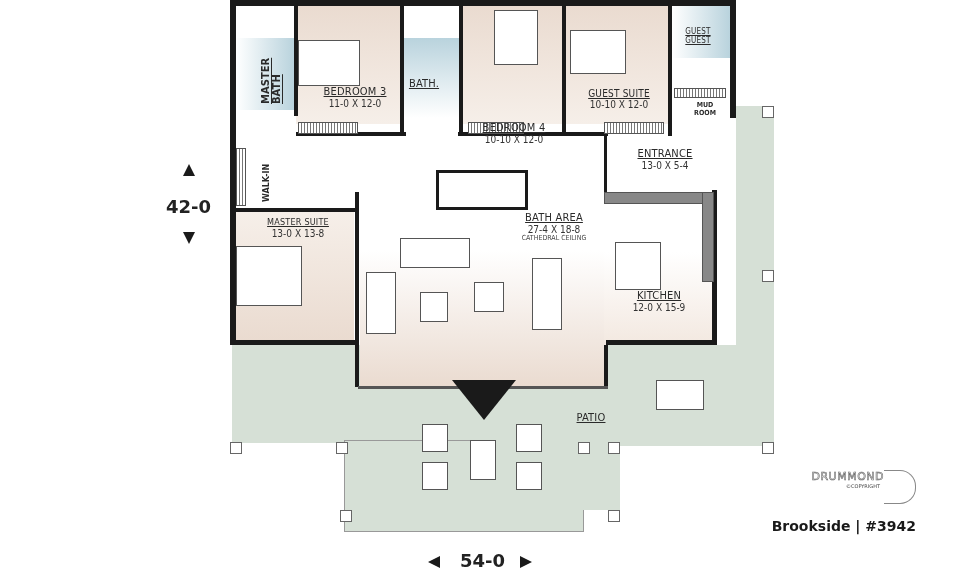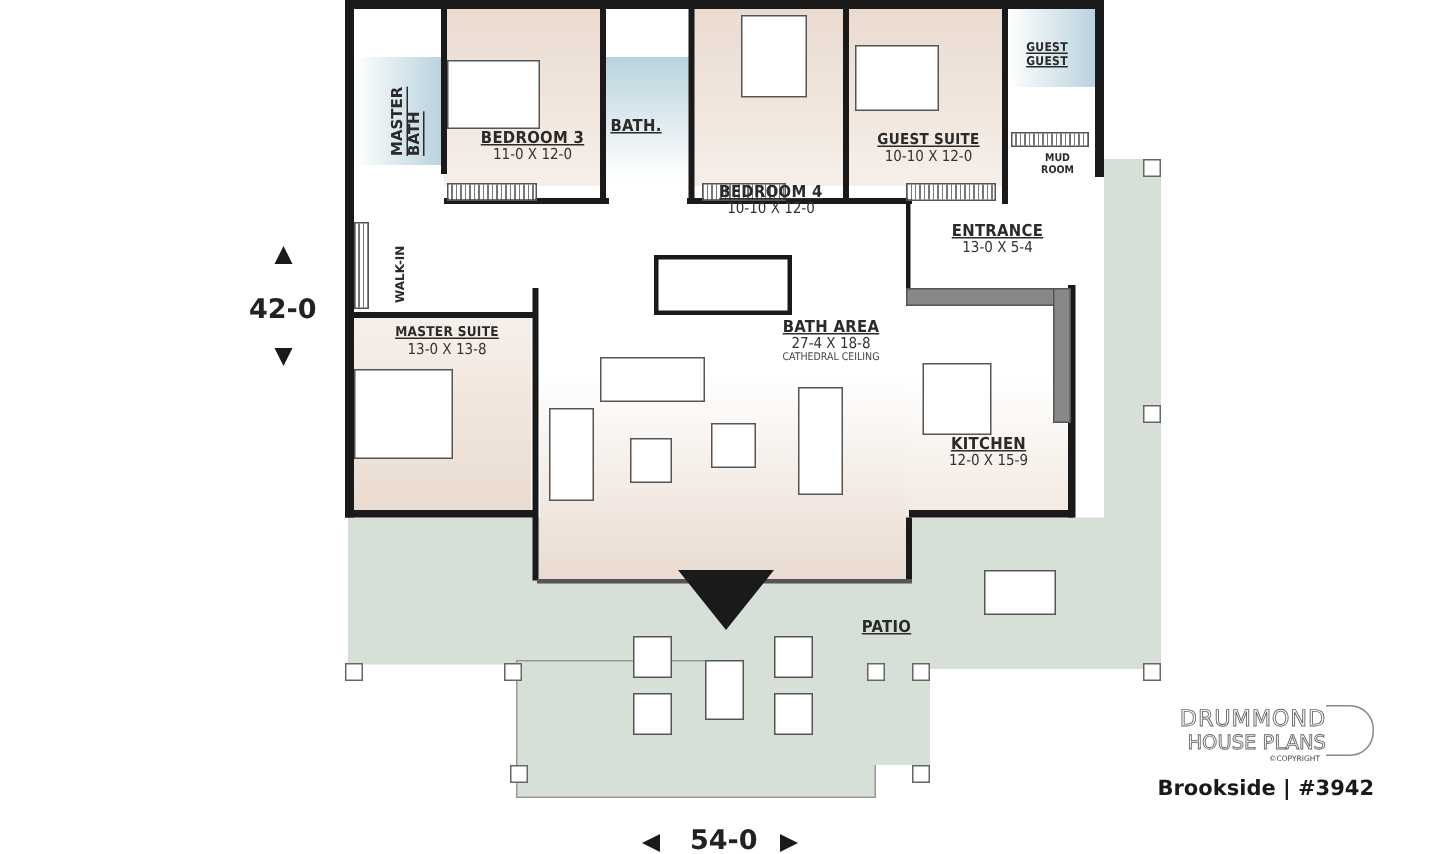--- a/index.html
+++ b/index.html
@@ -1,19 +1,19 @@
 <!DOCTYPE html>
 <html><head>
 <meta charset="utf-8">
 <style>
   html,body{margin:0;padding:0;background:#fff;}
   body{width:960px;height:569px;position:relative;overflow:hidden;font-family:"DejaVu Sans",sans-serif;}
   .abs{position:absolute;}
   .lbl{position:absolute;text-align:center;color:#2a2a2a;font-family:"DejaVu Sans Condensed","DejaVu Sans",sans-serif;line-height:1.1;}
-  .lbl .name{font-weight:bold;font-size:11px;text-decoration:underline;letter-spacing:0.2px;}
+  .lbl .name{font-weight:normal;font-size:11px;text-decoration:underline;letter-spacing:0.2px;}
   .lbl .dim{font-size:10px;color:#333;}
   .lbl .note{font-size:7px;color:#444;}
   .room{position:absolute;}
   .wall{position:absolute;background:#1a1a1a;}
   .fur{position:absolute;background:#fff;border:1px solid #555;box-sizing:border-box;}
   .closet{position:absolute;background:repeating-linear-gradient(90deg,#fff 0 2px,#777 2px 3px);border:1px solid #555;box-sizing:border-box;}
   .post{position:absolute;width:12px;height:12px;background:#fff;border:1px solid #666;box-sizing:border-box;}
   .vlbl{position:absolute;writing-mode:vertical-rl;transform:rotate(180deg);font-weight:bold;font-size:10px;color:#2a2a2a;text-decoration:underline;}
   .dimtext{position:absolute;font-weight:bold;font-size:18px;color:#222;font-family:"DejaVu Sans",sans-serif;}
   .arrow{position:absolute;width:0;height:0;}
@@ -159,18 +159,17 @@
 
 <div class="arrow" style="left:183px;top:164px;border-left:6px solid transparent;border-right:6px solid transparent;border-bottom:12px solid #1a1a1a;"></div>
 <div class="dimtext" style="left:166px;top:196px;">42-0</div>
 <div class="arrow" style="left:183px;top:232px;border-left:6px solid transparent;border-right:6px solid transparent;border-top:12px solid #1a1a1a;"></div>
 
 <div class="arrow" style="left:428px;top:556px;border-top:6px solid transparent;border-bottom:6px solid transparent;border-right:12px solid #1a1a1a;"></div>
 <div class="dimtext" style="left:460px;top:550px;">54-0</div>
 <div class="arrow" style="left:520px;top:556px;border-top:6px solid transparent;border-bottom:6px solid transparent;border-left:12px solid #1a1a1a;"></div>
 
 <div class="abs" style="left:770px;top:470px;width:150px;text-align:right;">
-  <div style="font-size:15px;color:#fff;-webkit-text-stroke:0.6px #666;letter-spacing:0.5px;padding-right:36px;">DRUMMOND</div>
-  <div style="font-size:13px;color:#fff;-webkit-text-stroke:0.6px #666;padding-right:36px;">HOUSE PLANS</div>
+  <div style="font-size:11px;color:#fff;-webkit-text-stroke:0.6px #666;letter-spacing:0.5px;padding-right:36px;">DRUMMOND</div>
   <div style="font-size:5px;color:#444;padding-right:40px;">©COPYRIGHT</div>
 </div>
 <div class="abs" style="left:884px;top:470px;width:32px;height:34px;border:1.5px solid #888;border-left:none;border-radius:0 16px 16px 0;box-sizing:border-box;"></div>
 <div class="abs" style="left:770px;top:518px;width:146px;text-align:right;font-weight:bold;font-size:14px;color:#1a1a1a;">Brookside | #3942</div>
 
 </body></html>

